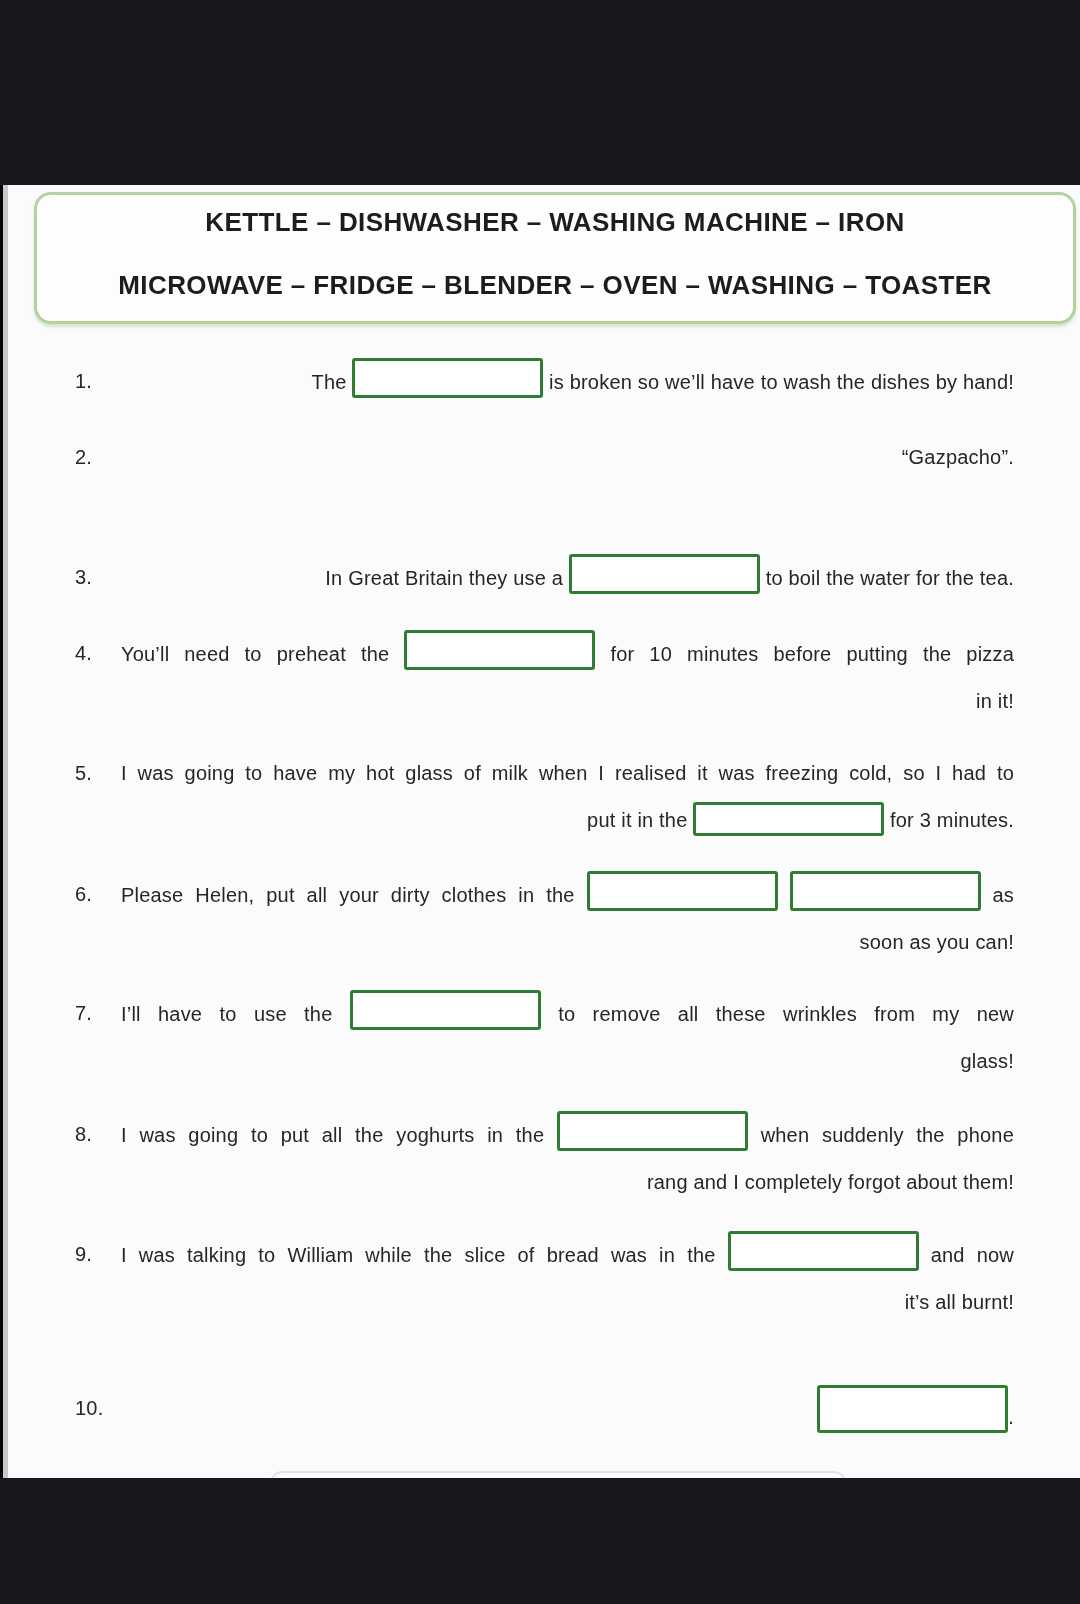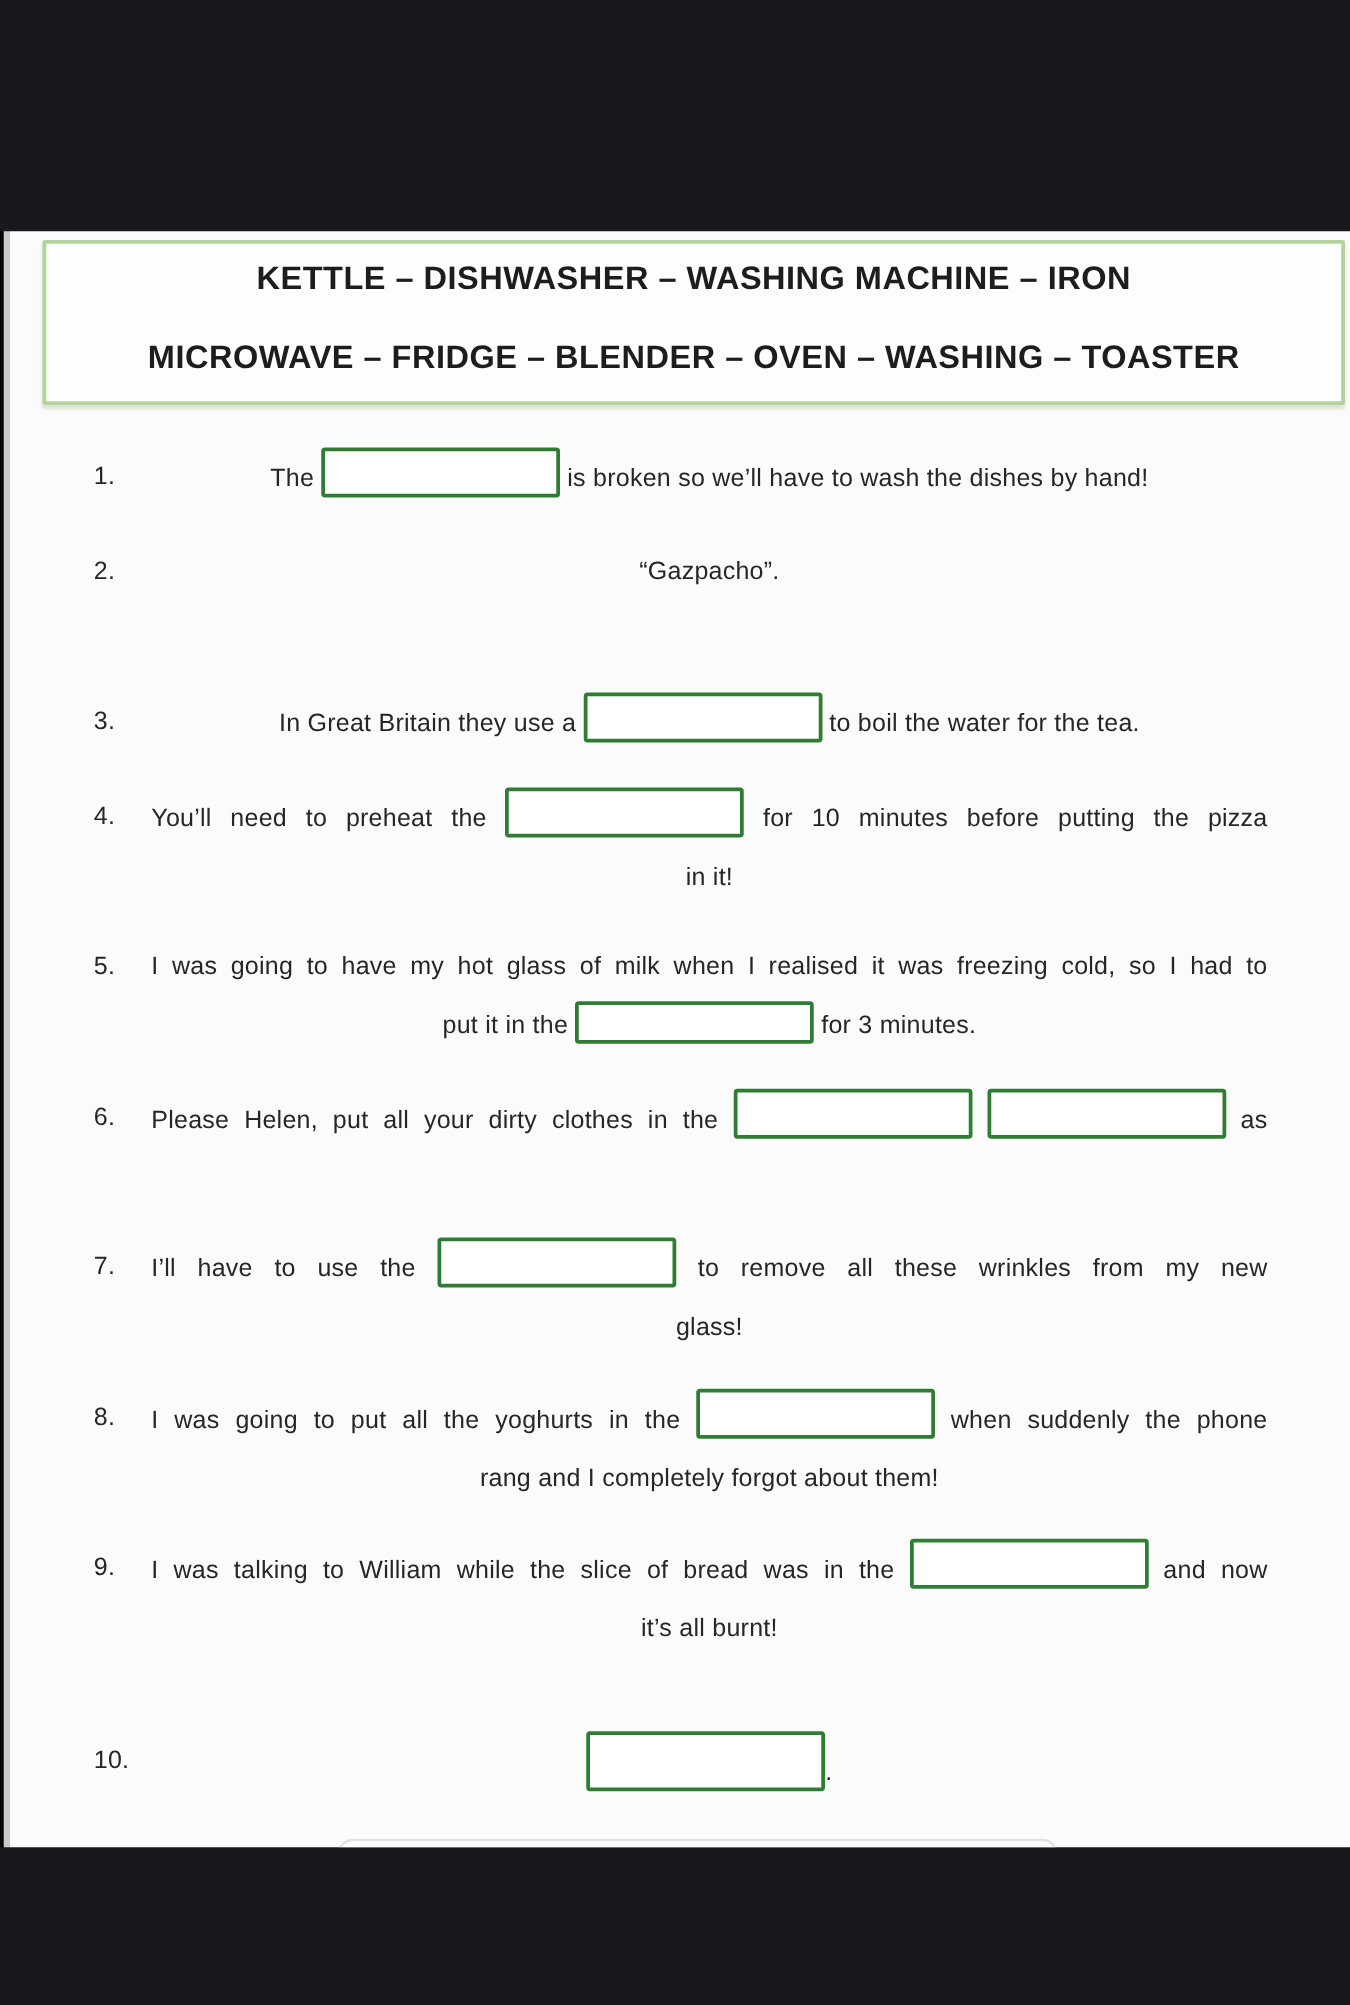--- a/index.html
+++ b/index.html
@@ -14,39 +14,39 @@
   #bottom-bar { top:1478px; height:126px; }
   #edge-black { position:absolute; left:0; top:185px; width:3px; height:1293px; background:#070708; }
   #edge-gray  { position:absolute; left:3px; top:185px; width:5px; height:1293px; background:#c7c9ca; }
   #page {
     position:absolute; left:8px; top:185px; width:1072px; height:1293px;
     background:#fbfbfb; overflow:hidden;
   }
   #wordbank {
     position:absolute; left:26px; top:7px; width:1042px; height:132px;
     background:#fdfdfd;
-    border:3px solid #b2d39c; border-radius:2px;
+    border:3px solid #b2d39c; border-radius:17px;
     box-shadow:0 3px 3px rgba(130,170,100,.28);
     display:flex; flex-direction:column; justify-content:space-between;
     align-items:center; padding:12px 0 20px 0;
   }
   .wb-line {
     font-weight:bold; font-size:26px; color:#1d1d1d; letter-spacing:.4px;
     white-space:nowrap;
   }
   .item { position:absolute; left:67px; width:939px; }
   .num {
     position:absolute; left:0; top:0; width:46px;
     font-size:20px; color:#262626; line-height:47px; letter-spacing:.2px;
   }
   .body {
     margin-left:46px; width:893px;
     font-size:20px; color:#262626; line-height:47px; letter-spacing:.2px;
   }
-  .line { display:block; text-align:center; }
+  .line { display:block; text-align:right; }
   .line.just { text-align:justify; text-align-last:justify; }
   .blank {
     display:inline-block; width:191px; height:40px;
     background:#ffffff; border:3px solid #2e7d32; border-radius:3px;
     vertical-align:-9px;
   }
   #partial-box {
     position:absolute; left:262px; top:1286px; width:576px; height:28px;
     background:#fdfdfd; border:2px solid #dfe4e7; border-radius:12px;
   }
@@ -91,20 +91,21 @@
           <span class="num">5.</span>
           <div class="body">
             <span class="line just">I was going to have my hot glass of milk when I realised it was freezing cold, so I had to </span>
             <span class="line">put it in the  <span class="blank" style="height: 34px;"></span> for 3 minutes. </span>
           </div>
         </div>
         <div class="item" style="top: 686px;">
           <span class="num">6.</span>
           <div class="body">
             <span class="line just">Please Helen, put all your dirty clothes in the  <span class="blank"></span> <span class="blank"></span> as </span>
+            <span class="line">soon as you can! </span>
           </div>
         </div>
         <div class="item" style="top: 805px;">
           <span class="num">7.</span>
           <div class="body">
             <span class="line just">I’ll have to use the  <span class="blank"></span> to remove all these wrinkles from my new </span>
             <span class="line">glass! </span>
           </div>
         </div>
         <div class="item" style="top: 926px;">

